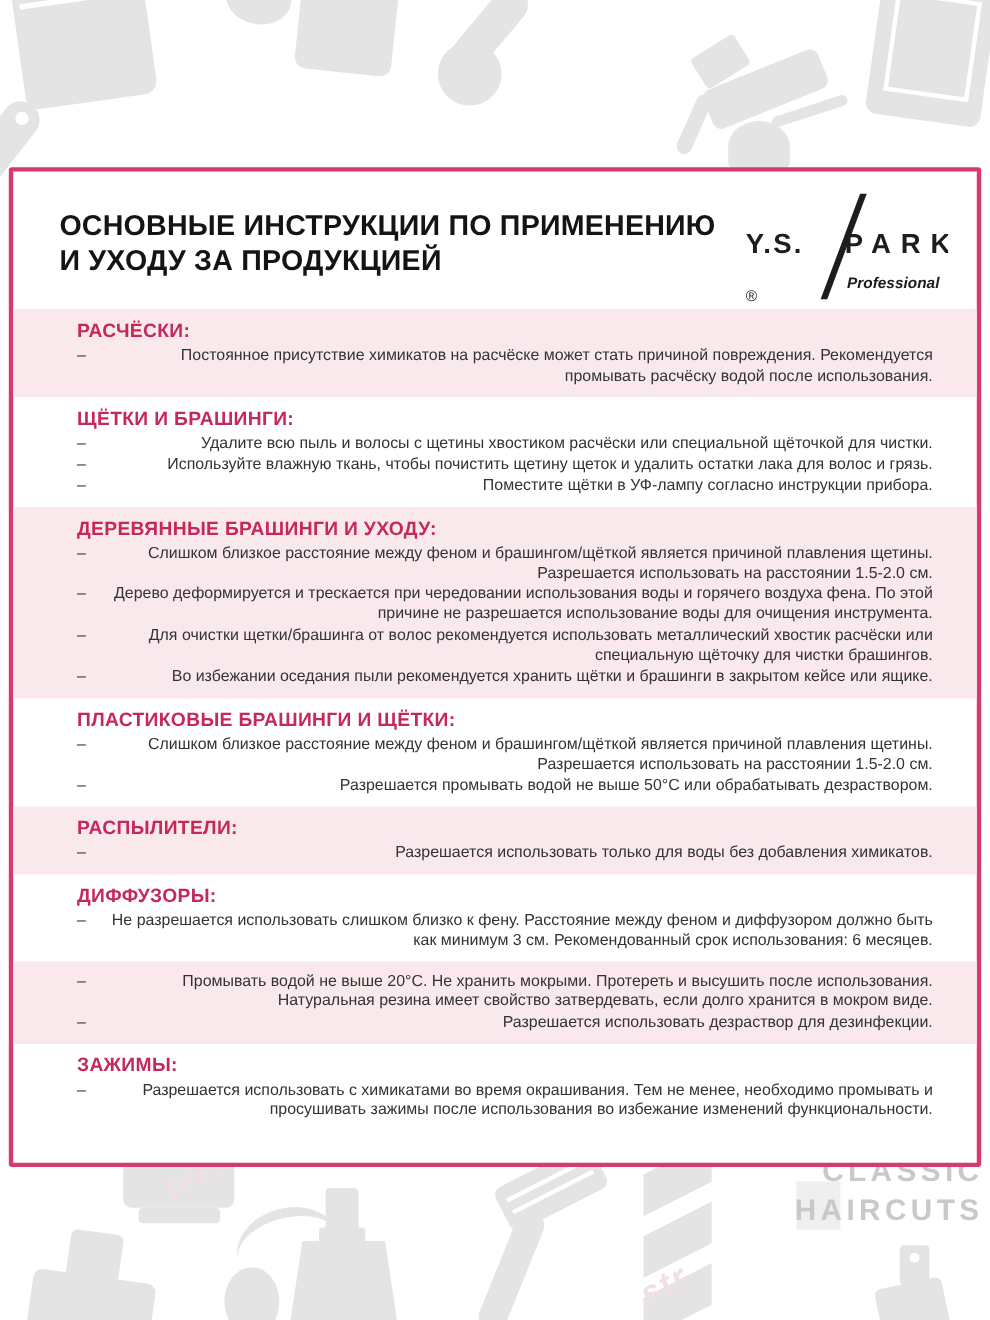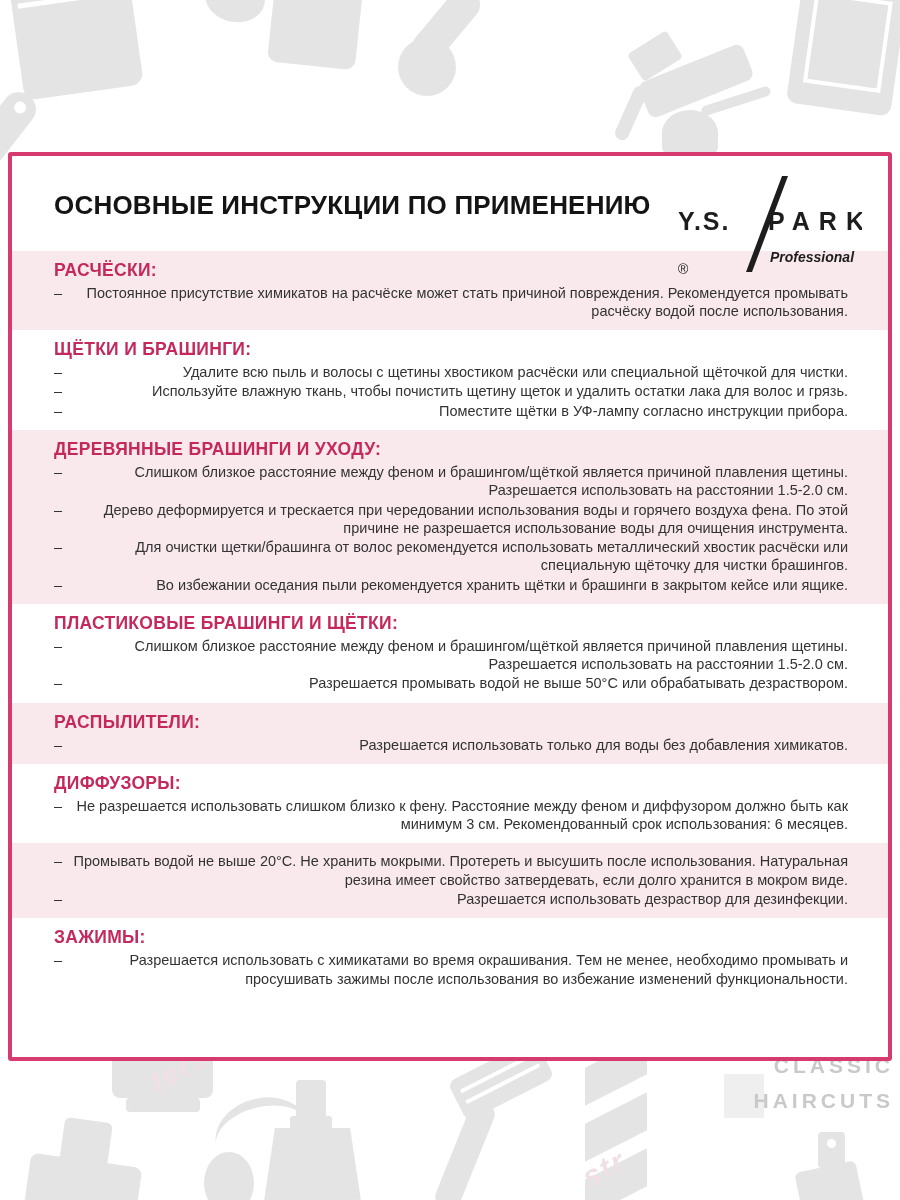--- a/index.html
+++ b/index.html
@@ -50,35 +50,35 @@
   .i-stripe3{left:585px;top:1164px;width:62px;height:38px;transform:skewY(-27deg);}
   .i-sqlight{left:724px;top:1074px;width:40px;height:44px;background:#efefef;}
   .i-nozzlebottle-top{left:818px;top:1132px;width:27px;height:36px;border-radius:4px;}
   .i-nozzlebottle-top .detail{left:9px;top:7px;width:9px;height:9px;border-radius:50%;}
   .i-nozzlebottle-body{left:800px;top:1166px;width:62px;height:62px;border-radius:6px;transform:rotate(-12deg);}
   .frag-1{left:148px;top:1052px;transform:rotate(-28deg);}
   .frag-2{left:582px;top:1152px;transform:rotate(-28deg);}
   
   .watermark{
     position:absolute;right:6px;top:1048px;z-index:1;text-align:right;
-    color:#c9c9c9;font-weight:bold;font-size:21px;letter-spacing:4px;line-height:35px;
+    color:#c9c9c9;font-weight:bold;font-size:27px;letter-spacing:4px;line-height:35px;
   }
   
   .card{
     position:absolute;left:8px;top:152px;width:884px;height:909px;z-index:2;
     background:#ffffff;border:4px solid #d63a6f;border-radius:3px;
     box-sizing:border-box;overflow:hidden;
   }
   .card-header{position:relative;padding:34px 40px 30px 42px;}
   .title{
     font-size:26px;font-weight:bold;color:#141414;line-height:1.18;letter-spacing:0.2px;
   }
   .logo{position:absolute;top:20px;right:26px;width:186px;height:102px;}
   
-  .section{padding:9px 40px 10px 42px;}
+  .section{padding:9px 40px 10px 58px;}
   .section.band{background:#f9e9ec;}
   .sec-heading{
     margin:0 0 3px 0;font-size:17.5px;font-weight:bold;color:#c5295c;letter-spacing:0.3px;
   }
   .bullet{display:flex;font-size:14.5px;color:#333333;line-height:1.26;}
   .bullet + .bullet{margin-top:1px;}
   .dash{width:18px;flex:none;}
   .btxt{flex:1;text-align:right;}
 </style>
 </head>
@@ -129,20 +129,21 @@
 
 <div class="watermark">
   <div>CLASSIC</div>
   <div>HAIRCUTS</div>
 </div>
 
 <div class="card">
   <div class="card-header">
     <div class="title">
       <div>ОСНОВНЫЕ ИНСТРУКЦИИ ПО ПРИМЕНЕНИЮ</div>
+      <div>И УХОДУ ЗА ПРОДУКЦИЕЙ</div>
     </div>
     <svg class="logo" viewBox="0 0 186 102" aria-hidden="true">
       <polygon points="112,0 106,0 70,96 76,96" fill="#1d1d1d"></polygon>
       <text x="2" y="54" font-size="25" font-weight="bold" letter-spacing="2" fill="#1d1d1d">Y.S.</text>
       <text x="92" y="54" font-size="25" font-weight="bold" letter-spacing="9" fill="#1d1d1d">PARK</text>
       <text x="94" y="86" font-size="14" font-weight="bold" font-style="italic" fill="#1d1d1d">Professional</text>
       <text x="2" y="98" font-size="14" fill="#1d1d1d">®</text>
     </svg>
   </div>
   <div>

